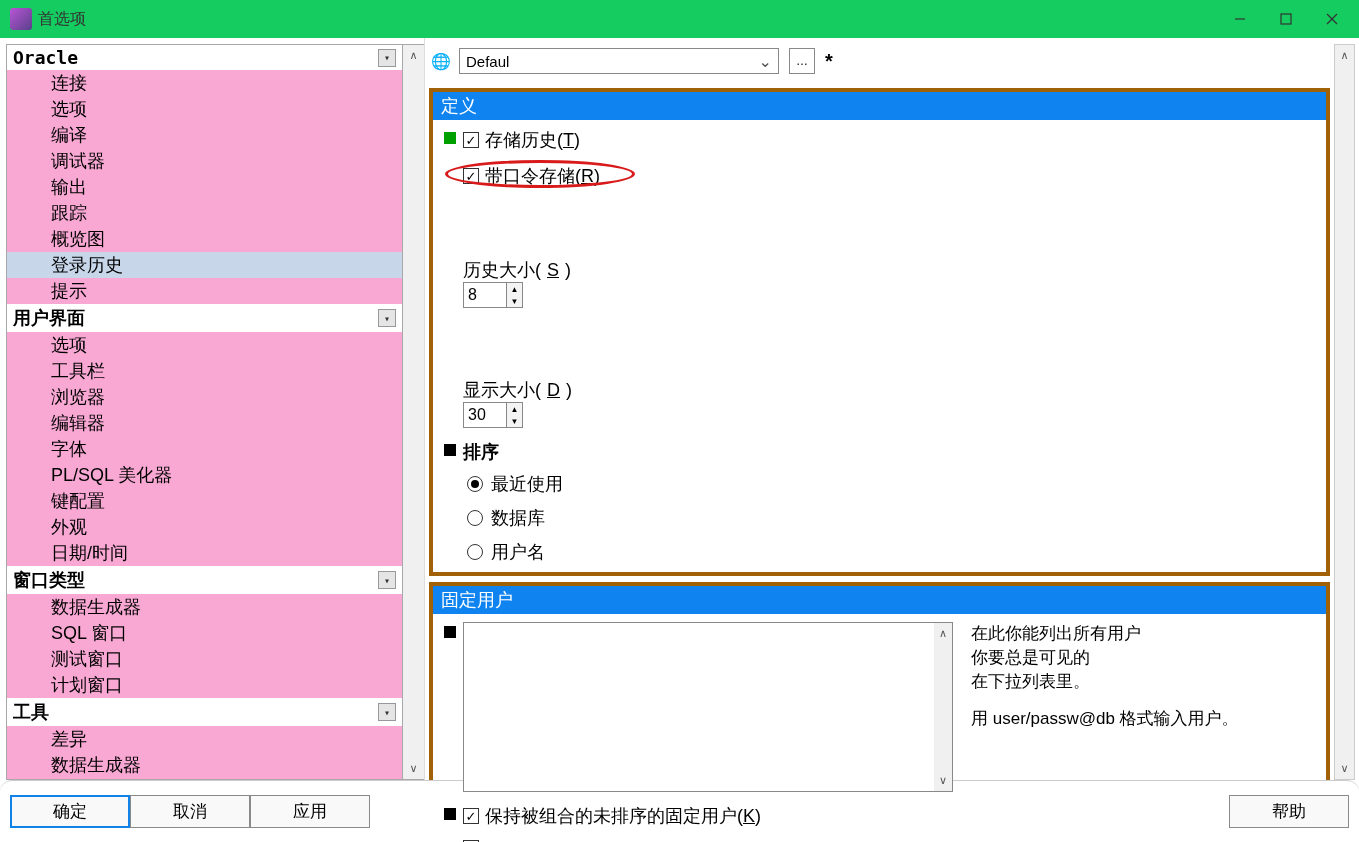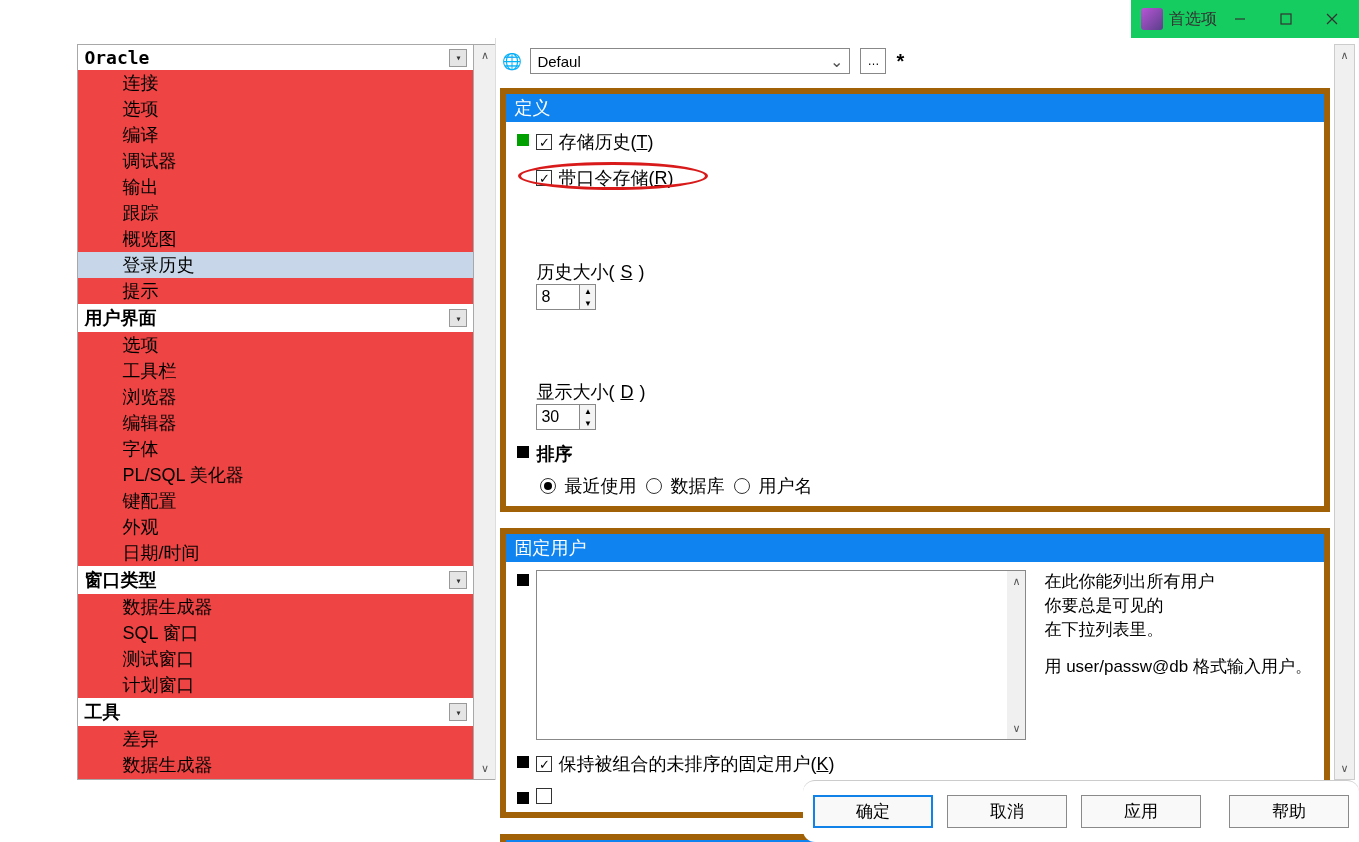--- a/index.html
+++ b/index.html
@@ -1,88 +1,88 @@
 <!DOCTYPE html>
 <html><head>
 <meta charset="utf-8">
 <style>
 * { box-sizing: border-box; margin: 0; padding: 0; }
 body { font-family: "SimSun", "Microsoft YaHei", sans-serif; font-size: 15px; background: #fff; overflow: hidden; }
 
-.window { width: 1359px; height: 842px; display: flex; flex-direction: column; align-items: flex-end; }
+.window { width: 1359px; height: 842px; display: flex; flex-direction: column; }
 
 .titlebar { height: 38px; background: #14cc5f; display: flex; align-items: center; padding: 0 4px; }
 .titlebar .app-icon { width: 22px; height: 22px; margin: 0 6px; background: linear-gradient(135deg,#b856d6,#5a3f8a); border-radius: 3px; display:inline-block; }
 .titlebar .title { font-size: 16px; color: #333; }
 .titlebar .spacer { flex: 1; }
 .win-btn { width: 46px; height: 38px; display:flex; align-items:center; justify-content:center; color:#333; }
 .win-btn svg { stroke:#333; stroke-width:1.2; fill:none; }
 
 .body { flex:1; display:flex; min-height:0; }
 
 .sidebar-wrap { width: 425px; display:flex; border-right:1px solid #ddd; padding:6px 0 0 6px; }
-.sidebar { flex:1; background:#ef4444; border:1px solid #a8a8a8; overflow-y:auto; position:relative; }
+.sidebar { flex:1; background:#f9a8d4; border:1px solid #a8a8a8; overflow-y:auto; position:relative; }
 .sidebar-scroll { width: 21px; background:#f0f0f0; display:flex; flex-direction:column; border-top:1px solid #a8a8a8; border-bottom:1px solid #a8a8a8; }
 .sb-arrow { height:21px; display:flex; align-items:center; justify-content:center; background:#f0f0f0; font-size:11px; color:#555; }
 .sb-track { flex:1; }
 
 .cat { background:#fff; padding:2px 6px; font-family:"SimSun",monospace; font-weight:bold; font-size:18px; display:flex; align-items:center; border-bottom:0; }
 .cat .cat-btn { width:18px; height:18px; margin-left:auto; background:#e5e5e5; border:1px solid #999; display:flex; align-items:center; justify-content:center; font-size:10px; color:#333; }
 .item { padding:1px 6px 1px 44px; font-size:18px; cursor:default; }
 .item.selected { background:#c7d6e9; }
 
 .main { flex:1; display:flex; min-height:0; padding:6px 4px 0 4px; background:#fff; }
 .main-col { flex:1; display:flex; flex-direction:column; min-height:0; }
 .main-scroll { width:21px; background:#f0f0f0; display:flex; flex-direction:column; border:1px solid #ccc; margin-left:4px; }
 
 .profile-row { display:flex; align-items:center; gap:10px; padding:4px 2px 14px 2px; }
 .profile-icon { width:18px; height:18px; display:inline-block; font-size:16px; }
 .profile-combo { width:320px; height:26px; border:1px solid #888; background:#fff; padding:0 6px; display:flex; align-items:center; position:relative; }
 .profile-combo::after { content:"⌄"; position:absolute; right:6px; font-size:16px; color:#555; }
 .prof-btn { width:26px; height:26px; border:1px solid #888; background:#fff; display:flex; align-items:center; justify-content:center; font-size:12px; }
 .asterisk { font-size:20px; font-weight:bold; }
 
-.panel { border:6px solid #a16207; margin-bottom:16px; }
+.panel { border:4px solid #a16207; margin-bottom:6px; }
 .panel-hdr { background:#0f84f0; color:#fff; padding:2px 8px; font-size:18px; }
 .panel-body { padding:8px 12px; display:flex; flex-direction:column; gap:12px; position:relative; }
 
 .sq { position:absolute; left:-1px; top:4px; width:12px; height:12px; }
 .sq.g { background:#00a000; }
 .sq.b { background:#000; }
 .row-with-sq { position:relative; padding-left:18px; }
 
 .def-row { display:flex; gap:70px; align-items:flex-start;flex-direction:column; }
 .def-col1 { display:flex; flex-direction:column; gap:12px; }
 .def-lbl { font-size:18px; display:flex; align-items:center; gap:6px; }
 .cbx { width:16px; height:16px; border:1px solid #333; display:inline-flex; align-items:center; justify-content:center; font-size:13px; background:#fff; }
 .cbx.checked::before { content:"✓"; line-height:1; }
 .spin { width:60px; height:26px; border:1px solid #888; display:flex; }
 .spin input { flex:1; border:none; padding:0 4px; font-size:16px; width:40px; }
 .spin-btns { width:16px; display:flex; flex-direction:column; border-left:1px solid #888; }
 .spin-btns div { flex:1; display:flex; align-items:center; justify-content:center; font-size:8px; background:#f4f4f4; }
 
 .oval { position:absolute; border:3px solid #d91a1a; border-radius:50%; width:190px; height:28px; pointer-events:none; }
 
-.radio-group { display:flex; flex-direction:row; gap:10px; padding-left:4px; }
+.radio-group { display:flex; flex-direction:column; gap:10px; padding-left:4px; }
 .radio { display:flex; align-items:center; gap:8px; font-size:18px; }
 .rdot { width:16px; height:16px; border-radius:50%; border:1px solid #333; display:inline-flex; align-items:center; justify-content:center; }
 .rdot.on::before { content:""; width:8px; height:8px; background:#000; border-radius:50%; }
 
 .fixed-row { display:flex; gap:18px; }
 .textarea-wrap { flex:0 0 490px; border:1px solid #888; height:170px; background:#fff; position:relative; display:flex; }
 .ta { flex:1; }
 .ta-scroll { width:18px; background:#f0f0f0; display:flex; flex-direction:column; }
 .help-text { font-size:17px; line-height:1.4; }
 
 .hist-body { padding:8px 14px; display:flex; }
 .hist-list { flex:0 0 490px; }
 .hist-item { padding:2px 0; font-size:16px; color:#888; filter:blur(3px); }
 .del-icon { font-size:14px; }
 
-.footer { height:62px; border-top:1px solid #ccc; display:flex; align-items:center; padding:0 10px; gap:14px; background:#fff;border-radius:12px; }
+.footer { height:62px; border-top:1px solid #ccc; display:flex; align-items:center; padding:0 10px; background:#fff;border-radius:12px; }
 .btn { width:120px; height:33px; border:1px solid #8a8a8a; background:#f9f9f9; font-size:17px; display:flex; align-items:center; justify-content:center; }
 .btn.primary { border:2px solid #1182e8; }
 
 u { text-decoration: underline; }
 </style>
 </head>
 <body>
 
 <div class="window">
   <div class="titlebar">

